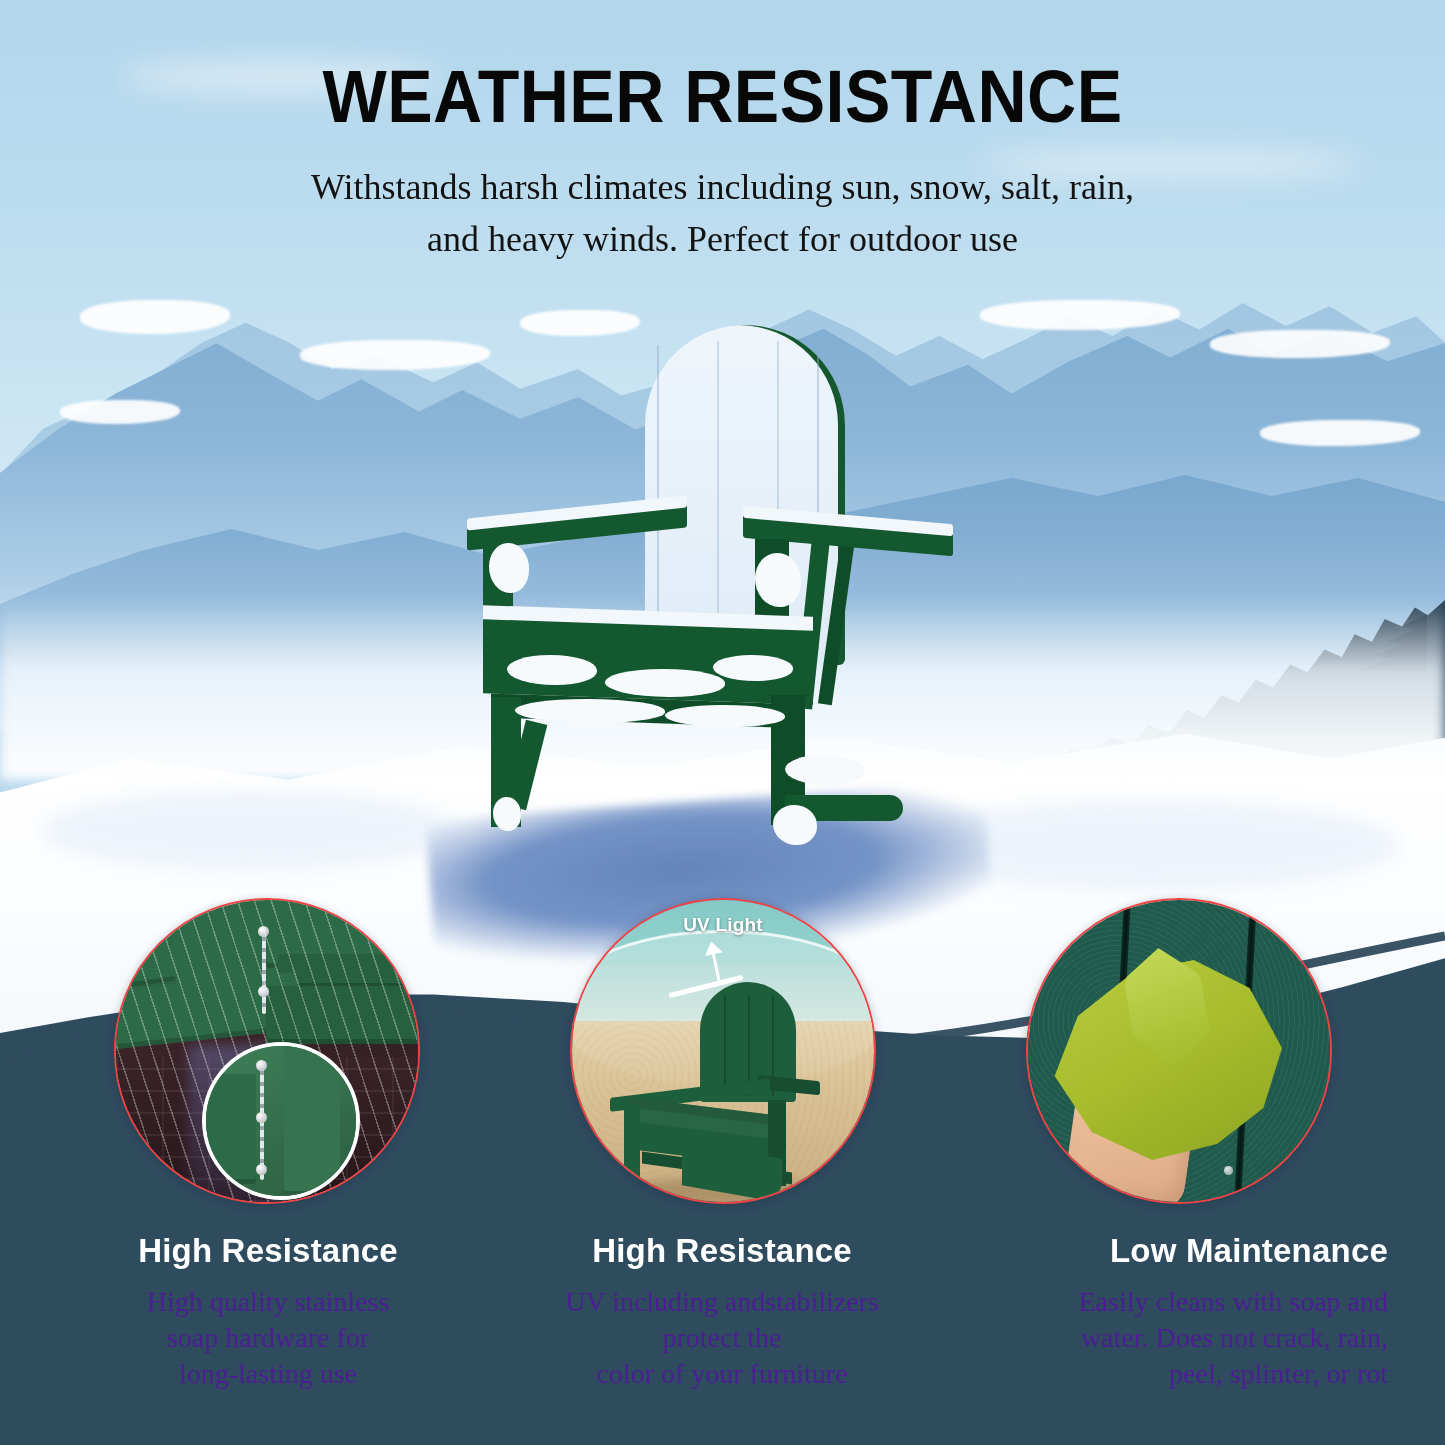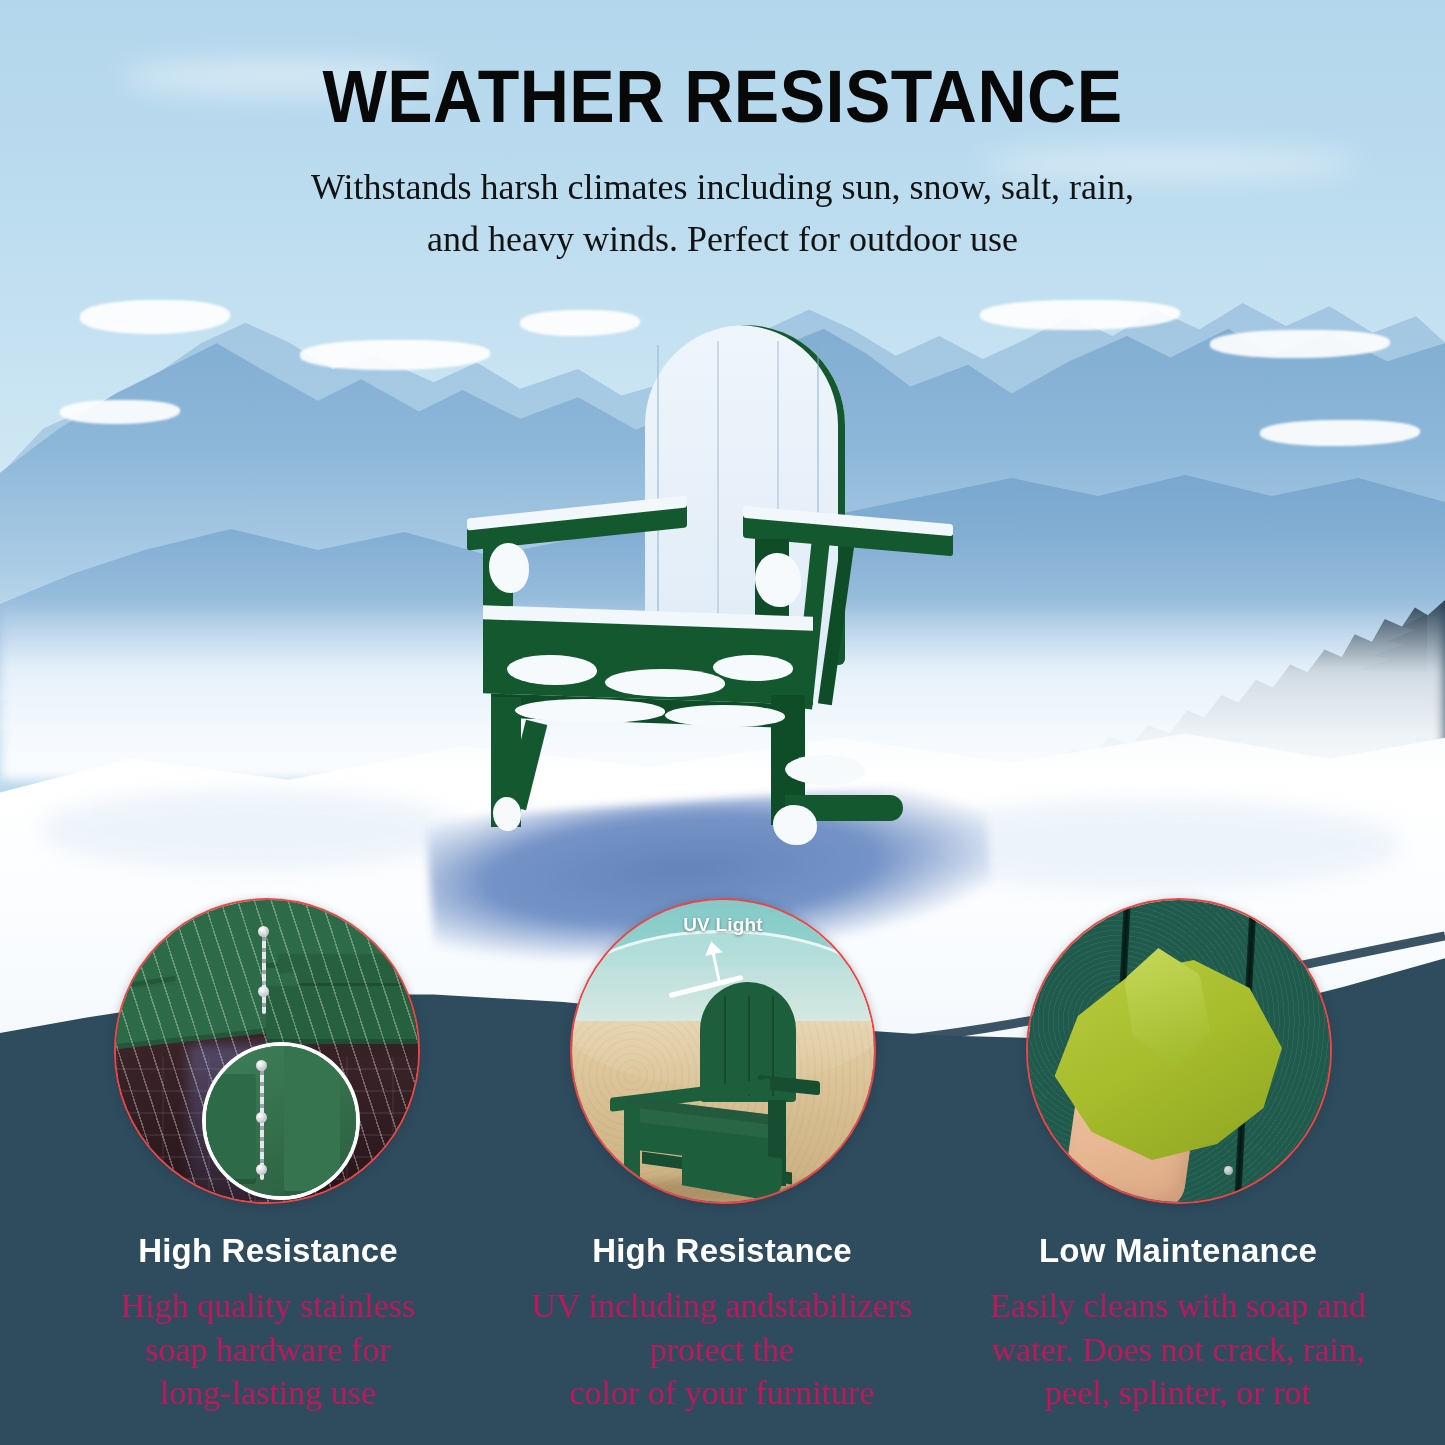--- a/index.html
+++ b/index.html
@@ -269,28 +269,28 @@
   .hand{ position:absolute; left:46px; top:130px; width:120px; height:175px;
     background:linear-gradient(160deg,#f2c8a6 0%,#e8b994 55%,#dcaa85 100%);
     border-radius:46px 40px 26px 26px; transform:rotate(8deg);
     box-shadow:inset -8px -10px 16px rgba(180,130,100,.35);
   }
 
   
   .feat { position:absolute; width:420px; text-align:center; z-index:35; color:#ffffff; }
   #f1 { left:58px; top:1232px; }
   #f2 { left:512px; top:1232px; }
-  #f3 { left:968px; top:1232px; }
+  #f3 { left:968px; top:1232px;text-align:right; }
   .feat h3 {
     font-family:"Liberation Sans", sans-serif; font-weight:700; font-size:33px;
     letter-spacing:.2px; margin-bottom:14px;
   }
   .feat p {
-    font-family:"Liberation Serif", serif; font-size:34px; line-height:1.28;
-    color:#be185d;
+    font-family:"Liberation Serif", serif; font-size:28px; line-height:1.28;
+    color:#4c1d95;
   }
 </style>
 </head>
 <body>
 
 <div id="poster">
 
   <div class="sky"></div>
   <div class="cloudwisp" style="left:120px;top:60px;width:320px;height:34px;"></div>
   <div class="cloudwisp" style="left:980px;top:150px;width:380px;height:28px;"></div>

